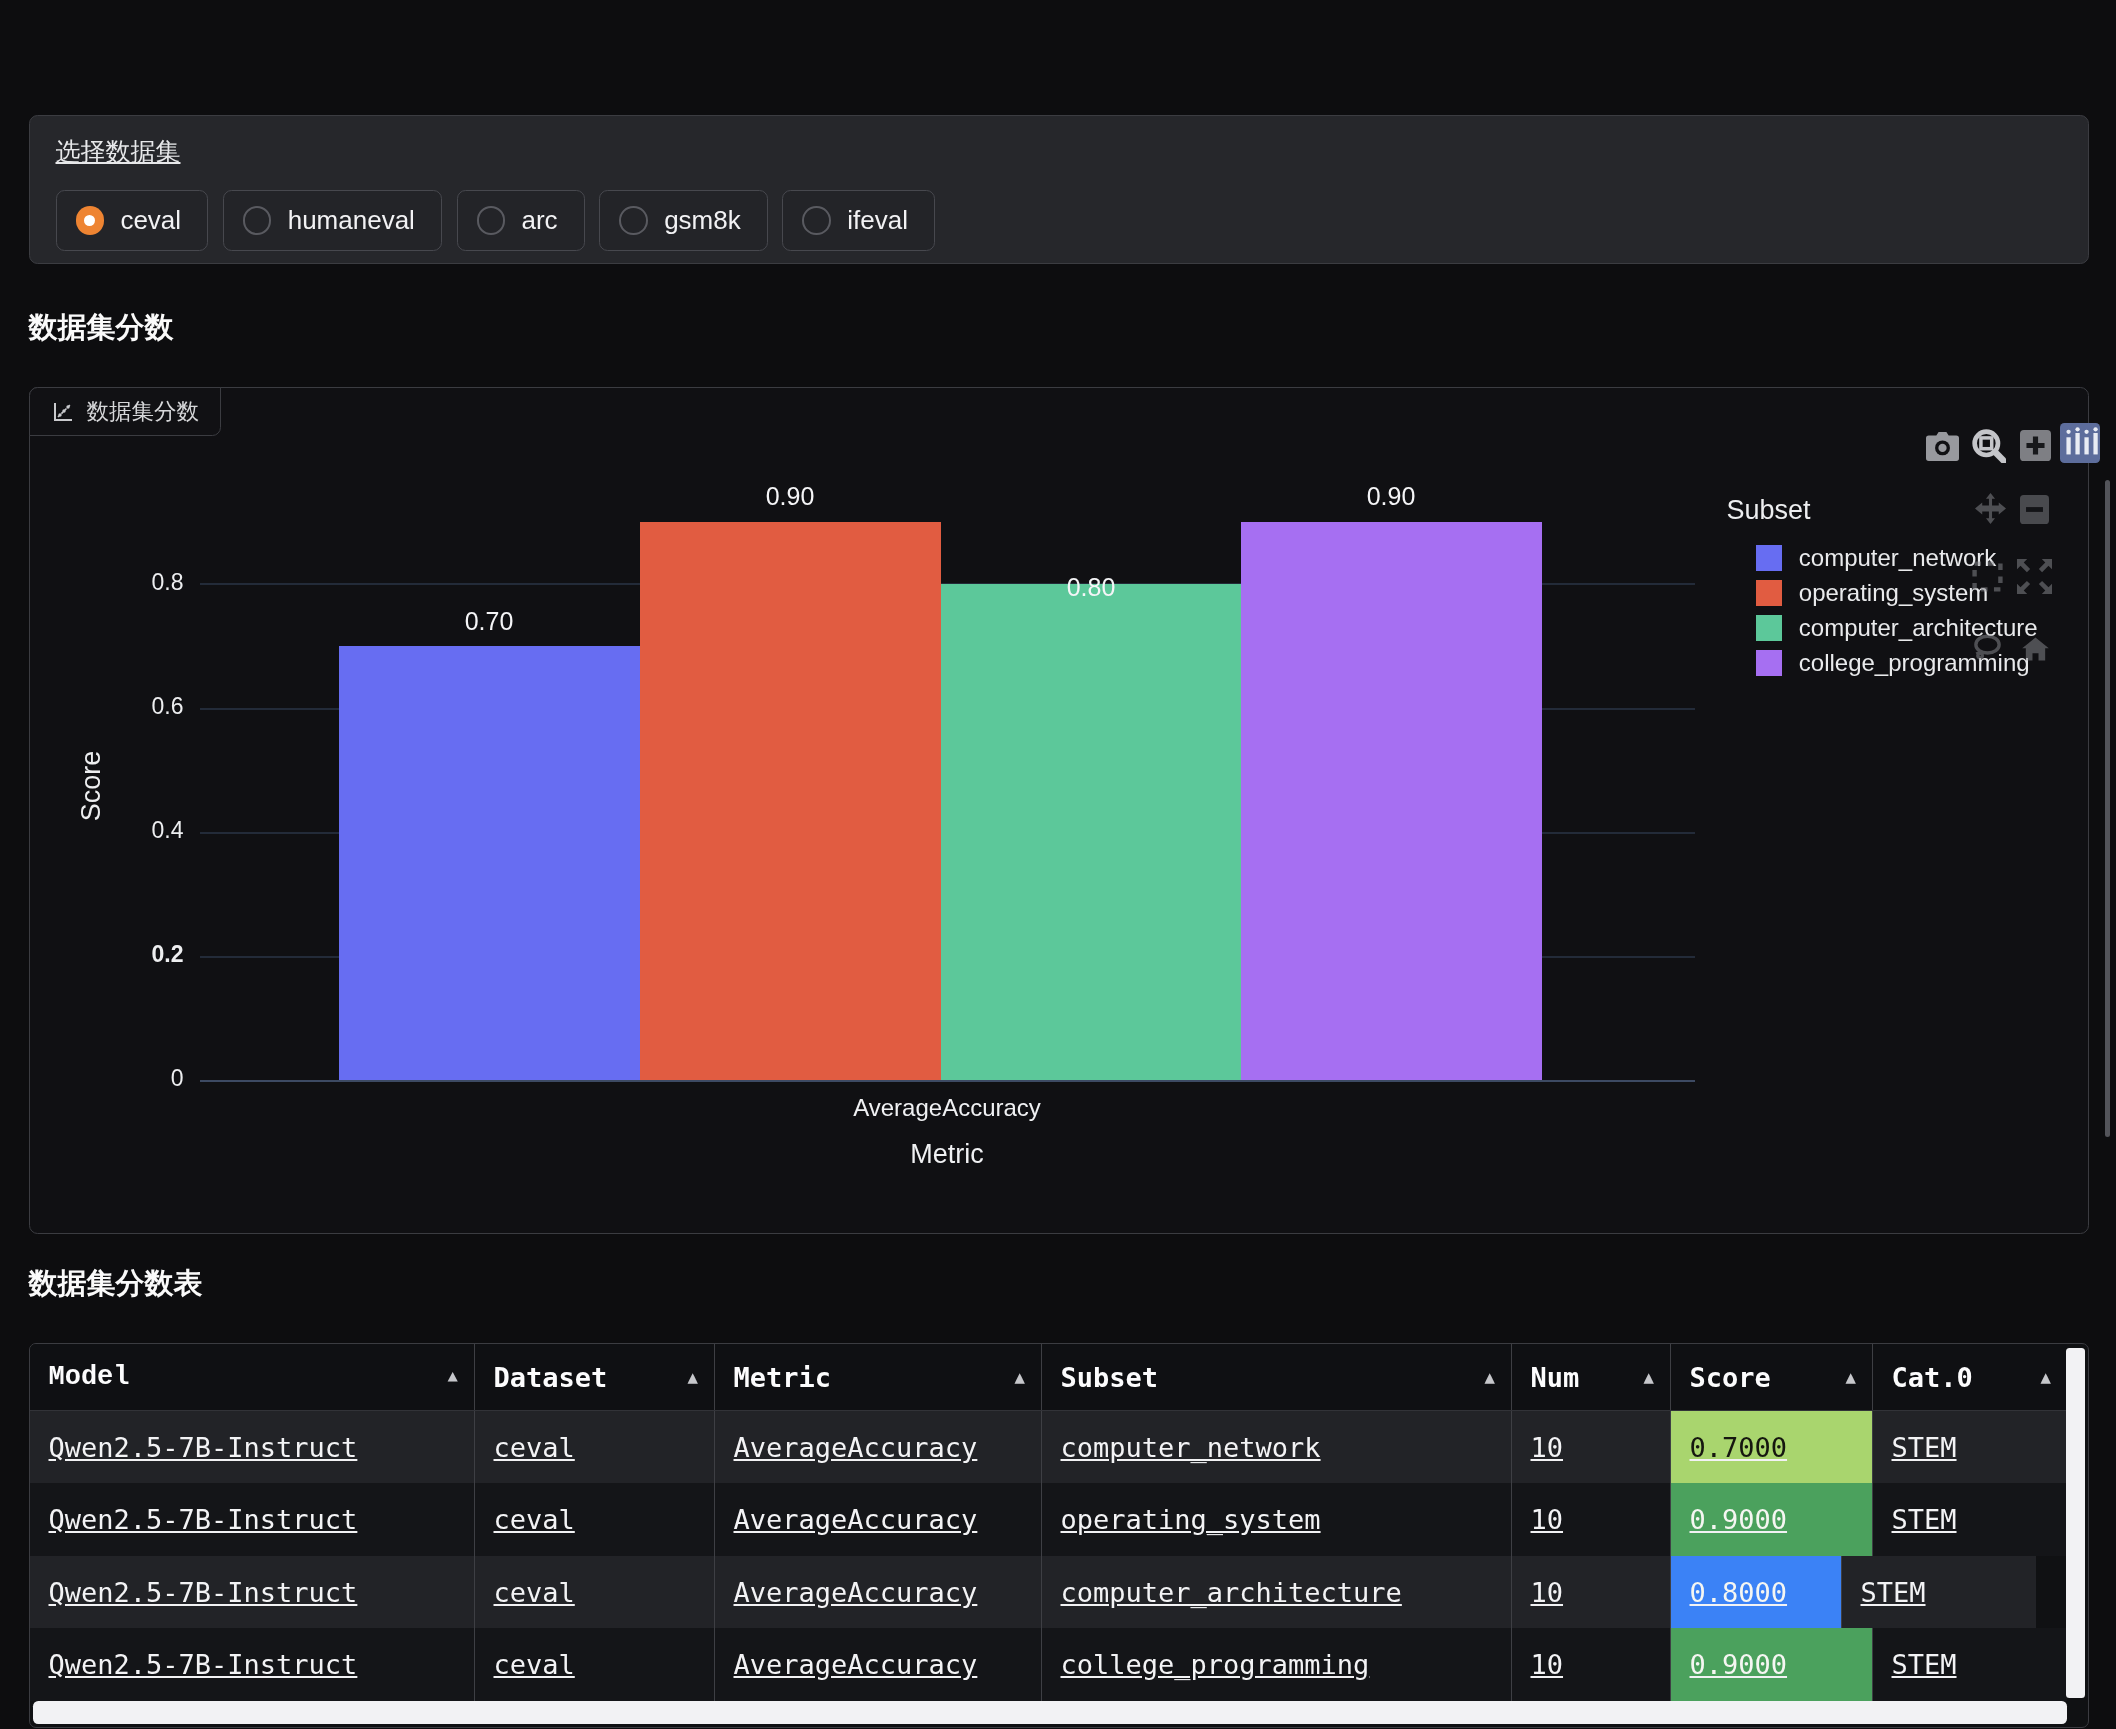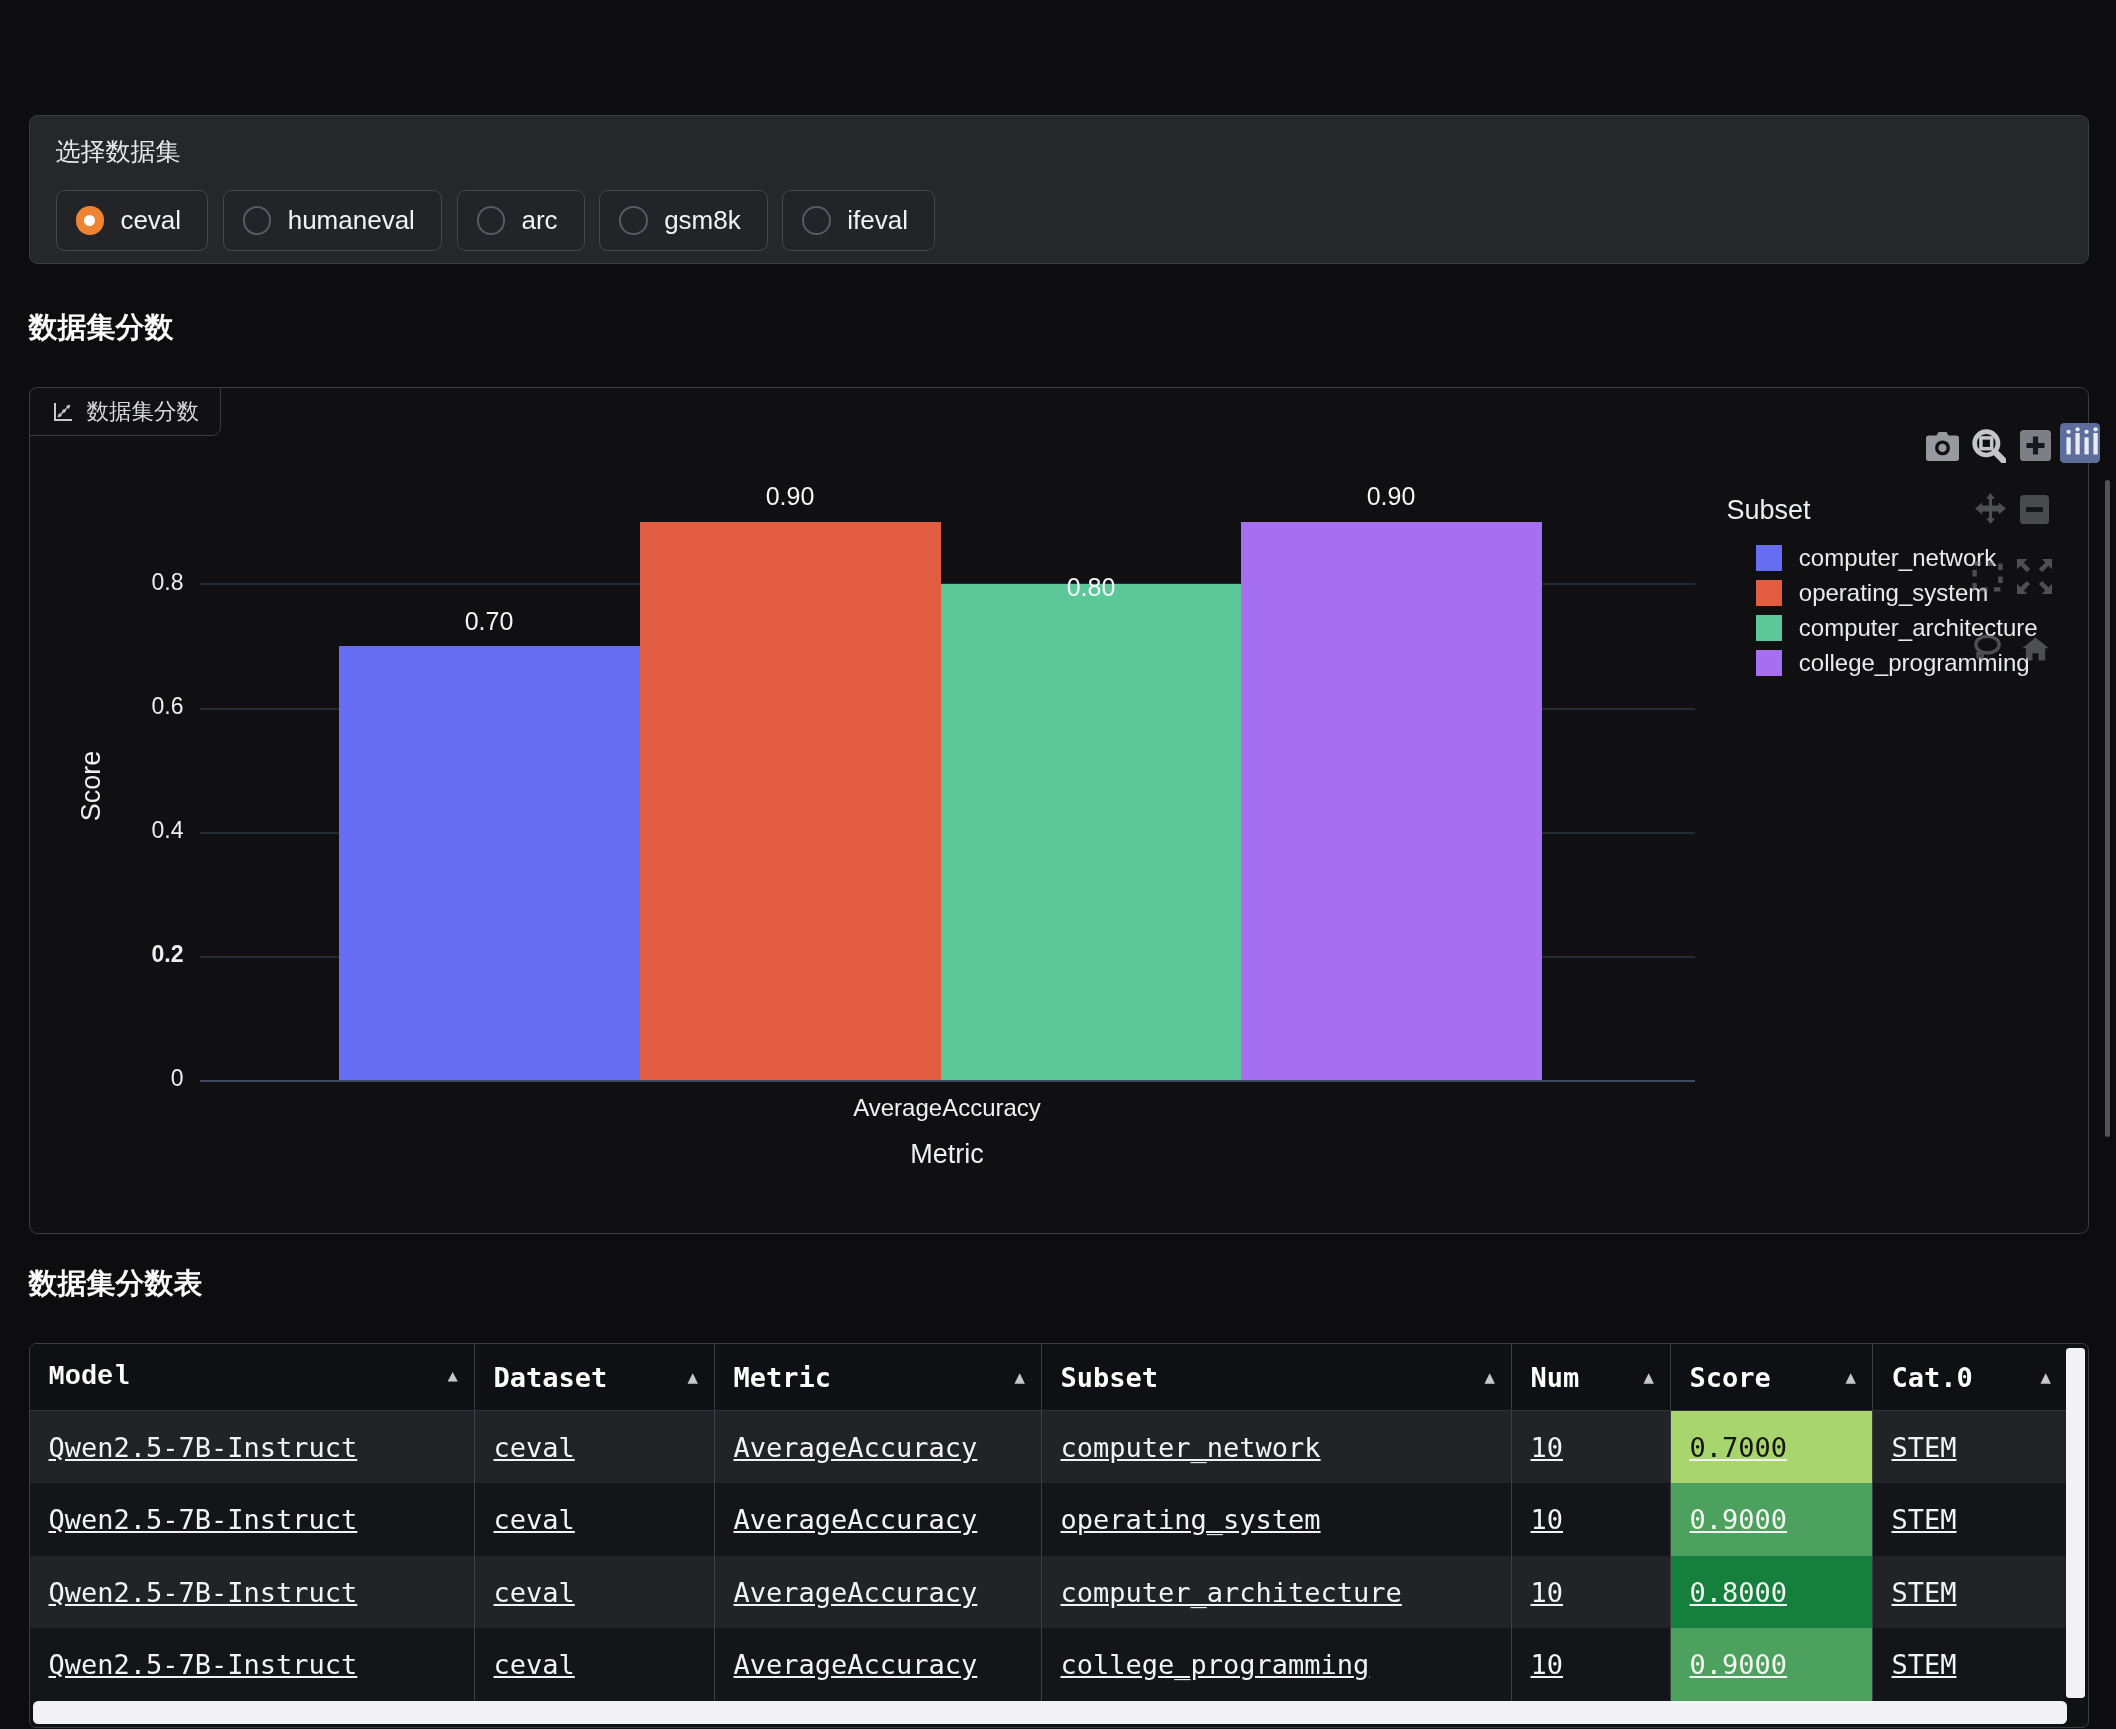--- a/index.html
+++ b/index.html
@@ -14,21 +14,21 @@
   .tab { position:relative; display:inline-block; height:55px; line-height:55px;
          padding:0 21px; margin-left:14px; font-size:26px; font-weight:600;
          color:#f0f0f2; cursor:pointer; }
   .tab.active { color:#ee8432; }
   .tab.active::after { content:""; position:absolute; left:0; right:0; bottom:-1.7px;
                        height:4.3px; background:#ee8432; }
   
   .sel-panel { position:absolute; left:28.5px; top:115px; width:2060px; height:149px;
                background:#26272b; border:0.9px solid #3b3c41; border-radius:8.6px;
                box-sizing:border-box; }
-  .sel-label { position:absolute; left:26px; top:19px; font-size:25px; color:#e7e8ea; }
+  .sel-label { position:absolute; left:26px; top:19px; font-size:25px; color:#e7e8ea;text-decoration:underline; }
   .chips { position:absolute; left:26px; top:74px; display:flex; gap:14.7px; }
   .chip { display:flex; align-items:center; gap:16.4px; height:61px;
           padding:0 26px 0 19px; background:#232428; border:0.9px solid #47484e;
           border-radius:8.6px; cursor:pointer; box-sizing:border-box; }
   .radio { width:28.5px; height:28.5px; border-radius:50%; border:2.6px solid #595a60;
            box-sizing:border-box; flex:none; }
   .radio.sel { border:none; background:#ee8432; position:relative; }
   .radio.sel::after { content:""; position:absolute; left:50%; top:50%;
                       width:11.2px; height:11.2px; margin:-5.6px 0 0 -5.6px;
                       border-radius:50%; background:#ffffff; }
@@ -307,21 +307,21 @@
         <div class="td" style="width: 159px;">10</div>
         <div class="td" style="width: 202px; background: rgb(75, 161, 93); color: rgb(245, 246, 242);">0.9000</div>
         <div class="td" style="width: 195px;">STEM</div>
       </div>
       <div class="tr odd" style="top: 212px;">
         <div class="td" style="width: 444px;">Qwen2.5-7B-Instruct</div>
         <div class="td" style="width: 240px;">ceval</div>
         <div class="td" style="width: 327px;">AverageAccuracy</div>
         <div class="td" style="width: 470px;">computer_architecture</div>
         <div class="td" style="width: 159px;">10</div>
-        <div class="td" style="width: 202px; background: #15803d; color: rgb(245, 246, 242);">0.8000</div>
+        <div class="td" style="width: 171px; background: #3b82f6; color: rgb(245, 246, 242);">0.8000</div>
         <div class="td" style="width: 195px;">STEM</div>
       </div>
       <div class="tr even" style="top: 284px;">
         <div class="td" style="width: 444px;">Qwen2.5-7B-Instruct</div>
         <div class="td" style="width: 240px;">ceval</div>
         <div class="td" style="width: 327px;">AverageAccuracy</div>
         <div class="td" style="width: 470px;">college_programming</div>
         <div class="td" style="width: 159px;">10</div>
         <div class="td" style="width: 202px; background: rgb(75, 161, 93); color: rgb(245, 246, 242);">0.9000</div>
         <div class="td" style="width: 195px;">STEM</div>

